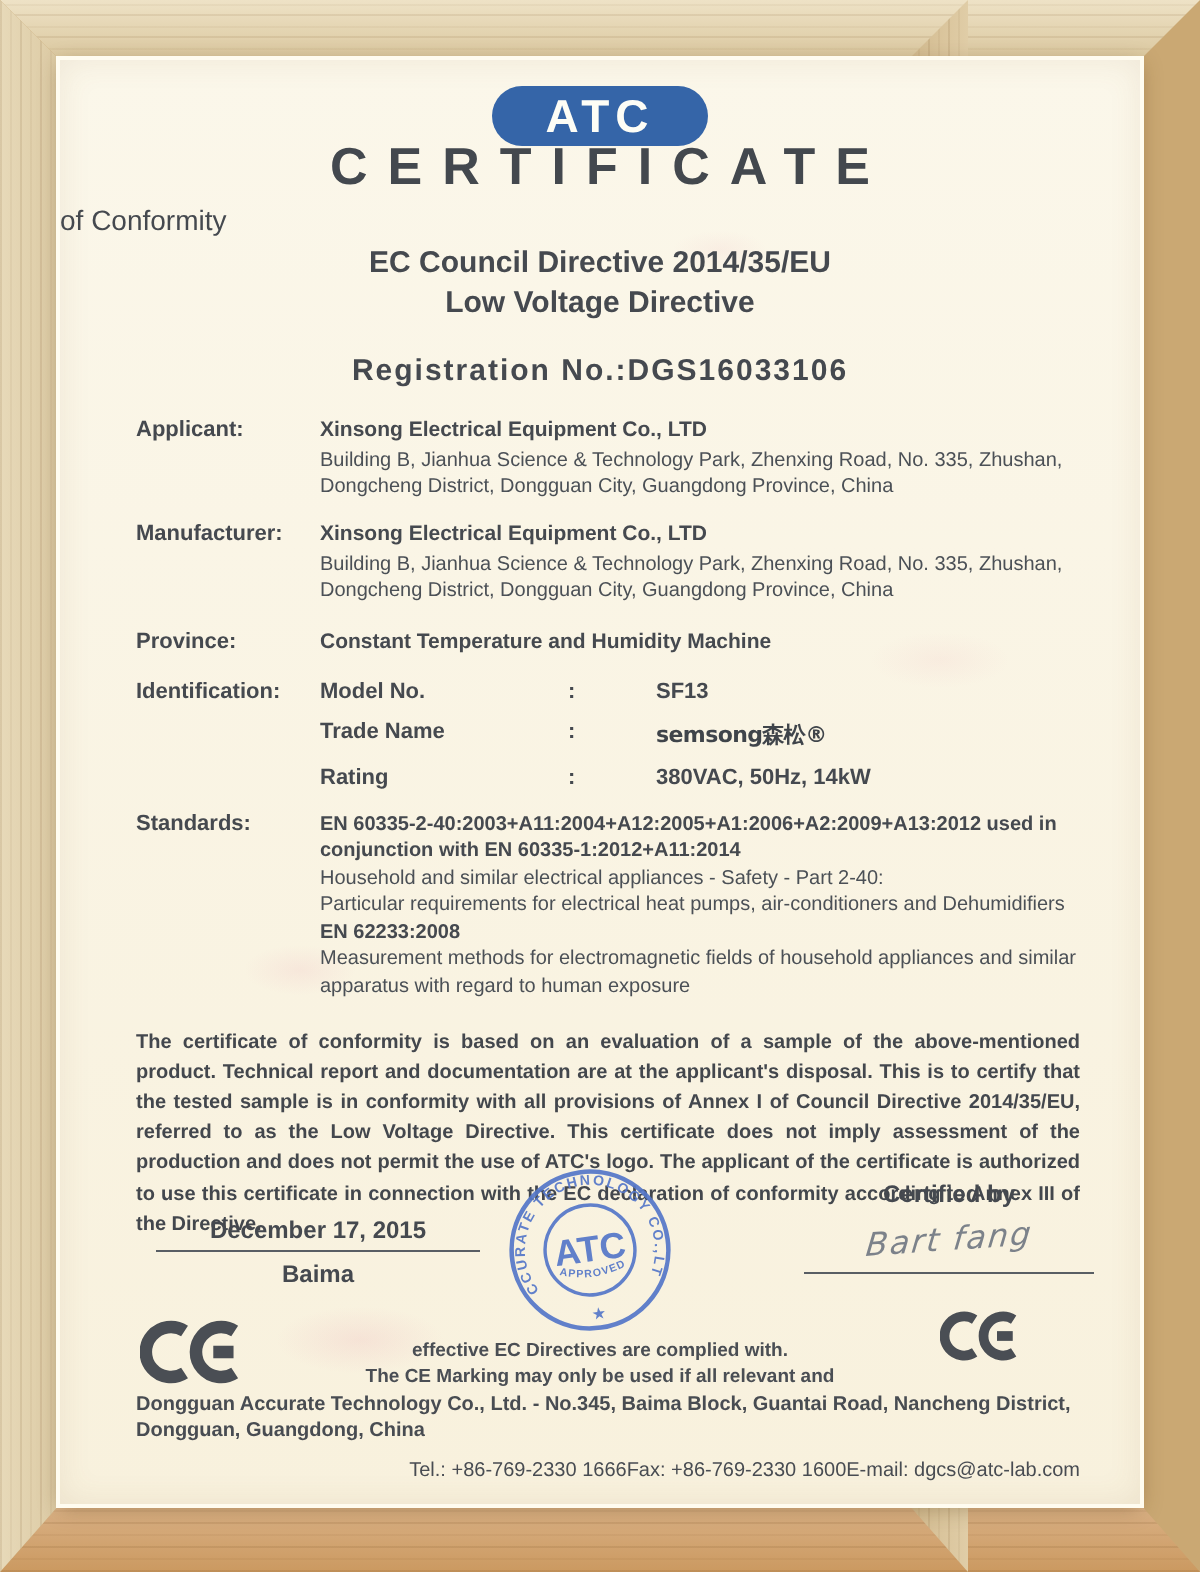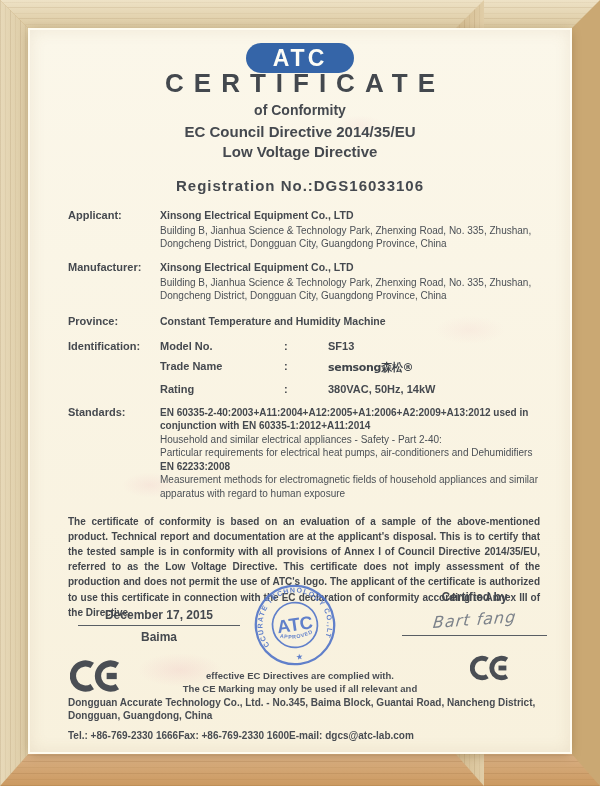--- a/index.html
+++ b/index.html
@@ -32,21 +32,21 @@
       radial-gradient(40px 18px at 120px 455px,rgba(232,150,170,.13),transparent 70%),
       radial-gradient(50px 20px at 440px 300px,rgba(235,160,175,.10),transparent 70%),
       radial-gradient(34px 14px at 330px 95px,rgba(235,160,175,.10),transparent 70%),
       linear-gradient(180deg,#fbf7ea,#f8f1dd);
     box-shadow:0 0 0 2px #fffcf0,0 2px 10px rgba(90,60,20,.38),inset 0 0 16px rgba(140,100,50,.10);}
 
   
   .atc-pill{position:relative;z-index:2;width:108px;height:30px;margin:13px auto 0;background:#3565a8;border-radius:16px;
     display:flex;align-items:center;justify-content:center;color:#fdfdf6;font-weight:bold;font-size:23px;letter-spacing:3px;}
   .title{position:relative;z-index:1;margin-top:-5px;text-align:center;font-weight:bold;font-size:26px;letter-spacing:10px;text-indent:10px;color:#43484e;}
-  .subtitle{margin-top:3px;text-align:center;font-weight:bold;font-size:14px;}
+  .subtitle{margin-top:3px;text-align:left;font-weight:normal;font-size:14px;}
   .directive{margin-top:5px;text-align:center;font-weight:bold;font-size:15px;line-height:1.25;}
   .directive.second{margin-top:1px;}
   .registration{margin-top:15px;text-align:center;font-weight:bold;font-size:15px;letter-spacing:1px;}
 
   
   .row{display:grid;grid-template-columns:92px 1fr;padding:0 30px 0 38px;}
   .row .lbl{font-size:11px;font-weight:bold;}
   .name{font-size:10.5px;font-weight:bold;margin-bottom:3px;}
   .addr{font-size:10px;line-height:1.3;color:#4b5056;}
   .prod{font-size:10.5px;font-weight:bold;}
@@ -69,21 +69,21 @@
   .sig-line{margin-top:6px;border-top:1px solid #595e64;}
   .date-block{position:absolute;left:48px;top:28px;width:162px;text-align:center;}
   .date-value{font-size:12px;font-weight:bold;}
   .date-line{margin-top:3px;border-top:1px solid #595e64;}
   .date-label{margin-top:4px;font-size:12px;font-weight:bold;}
   .ce{color:#4a4e54;}
   .ce.left{position:absolute;left:40px;top:78px;}
   .ce.right{position:absolute;right:58px;top:74px;}
   .ce-note{position:absolute;left:50%;top:90px;transform:translateX(-50%);width:260px;text-align:center;font-size:9.5px;font-weight:bold;line-height:1.35;color:#4a4e54;}
   .address{position:absolute;left:38px;top:116px;width:486px;font-size:10px;font-weight:bold;line-height:1.3;color:#484c52;}
-  .contact{position:absolute;left:38px;right:30px;top:150px;display:flex;justify-content:flex-start;font-size:10px;font-weight:bold;color:#484c52;}
+  .contact{position:absolute;left:38px;right:30px;top:150px;display:flex;justify-content:flex-end;font-size:10px;font-weight:normal;color:#484c52;}
 </style>
 </head>
 <body>
 
 <div class="scene">
   <div class="wood top"></div>
   <div class="wood bottom"></div>
   <div class="wood left"></div>
   <div class="wood right"></div>
 

